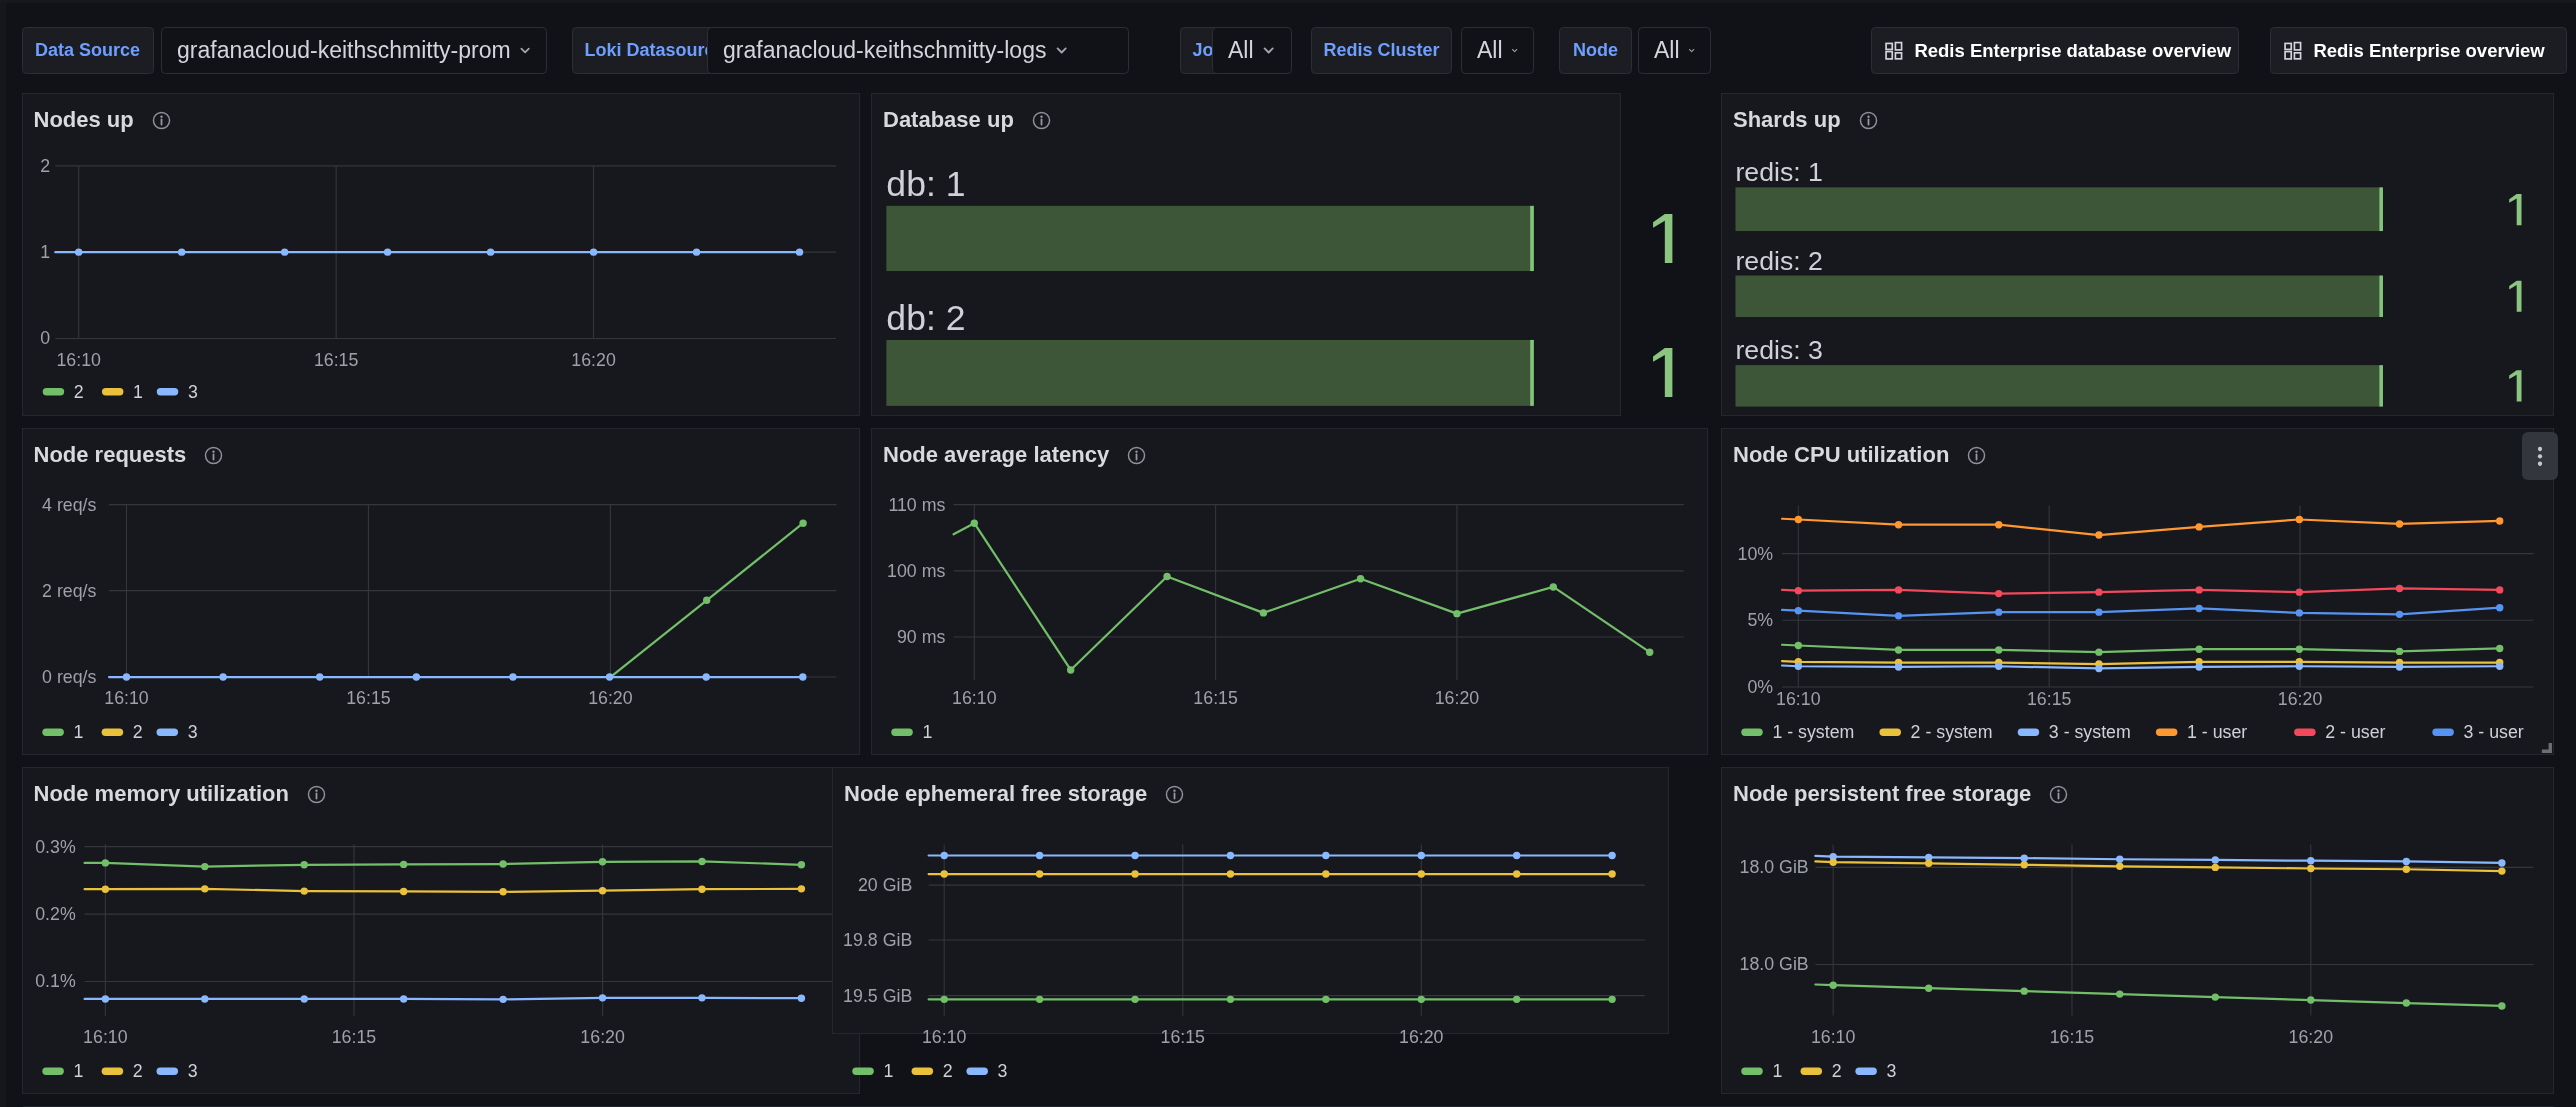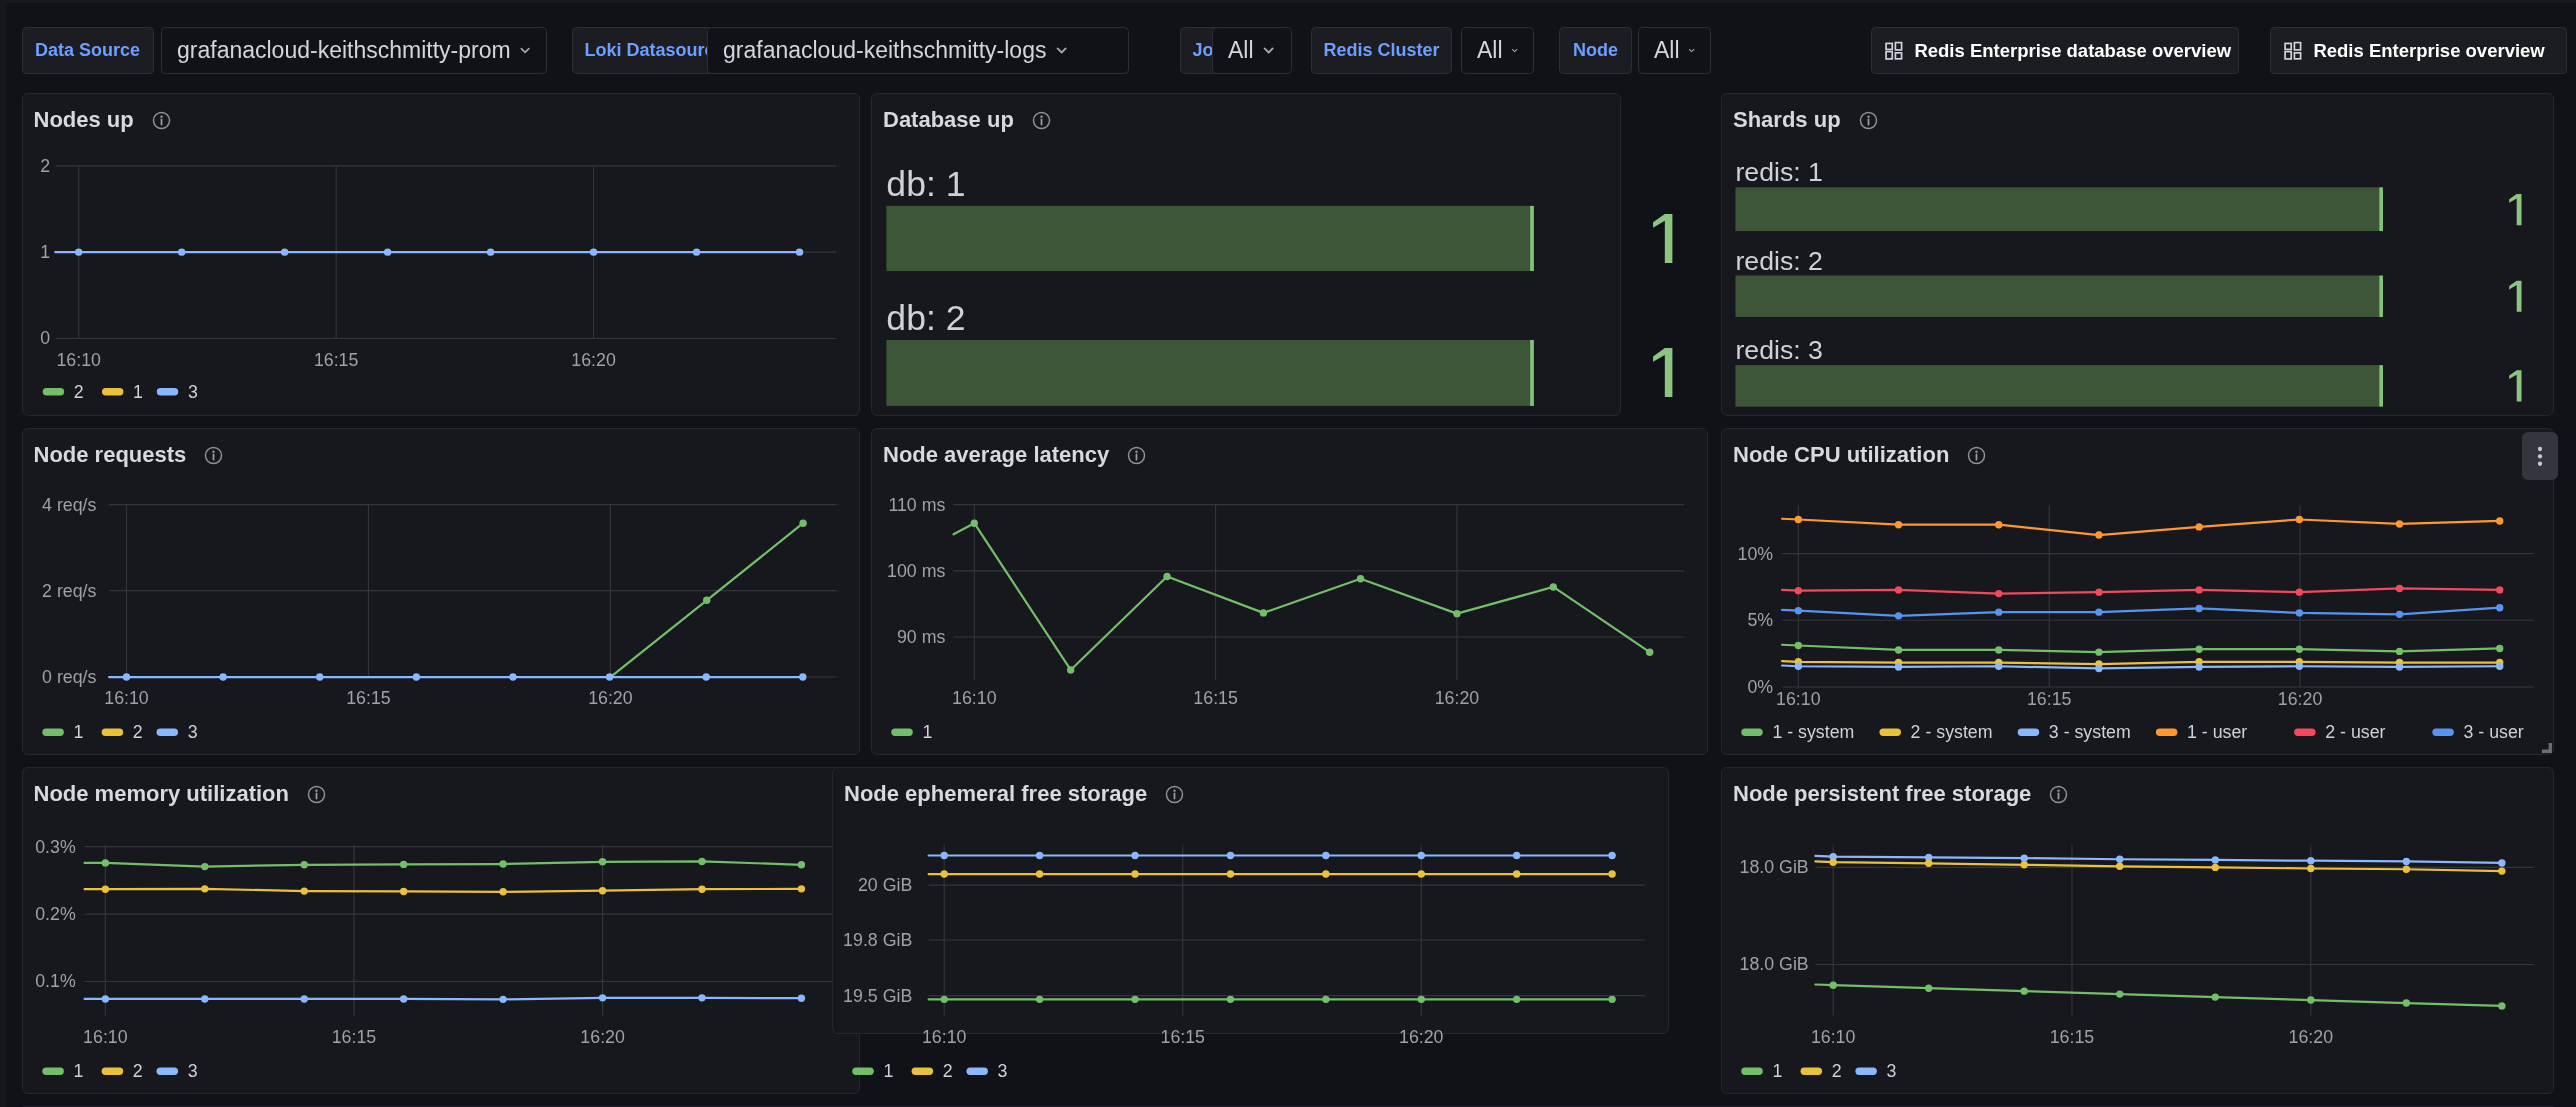--- a/index.html
+++ b/index.html
@@ -1,16 +1,16 @@
 <!DOCTYPE html>
 <html style="font-size:12px"><head><meta charset="utf-8"><style>
 
 *{margin:0;padding:0;box-sizing:border-box}
 html,body{width:2576px;height:1108px;background:#111217;font-family:"Liberation Sans",sans-serif;overflow:hidden;position:relative}
-.panel{position:absolute;background:#17181d;border:1.5px solid #25272e;border-radius:6px}
+.panel{position:absolute;background:#17181d;border:1.5px solid #25272e;border-radius:0}
 .ptitle{position:absolute;left:11px;top:13.3px;display:flex;align-items:center;font-size:22px;font-weight:700;color:#d8d9de;letter-spacing:0px;white-space:nowrap}
 .vbox{position:absolute;top:27.4px;height:47px;border:1.5px solid #2c2e36;border-radius:4.4px;display:flex;align-items:center;white-space:nowrap}
 .lbl{background:#1b1d23;color:#6E9FFF;font-weight:700;font-size:18px;justify-content:center}
 .val{background:#111217;color:#d4d5dc;font-size:23px;padding:12px 15px}
 .linkbtn{background:#1b1d23;color:#ffffff;font-weight:700;font-size:18.5px;padding:0 12px}
 .linkbtn svg{flex-shrink:0}
 
 </style></head><body>
 <div style="position:absolute;left:0;top:0;width:2576px;height:3px;background:#17181d"></div>
 <div style="position:absolute;left:0;top:3px;width:6px;height:1105px;background:#16171c"></div>

